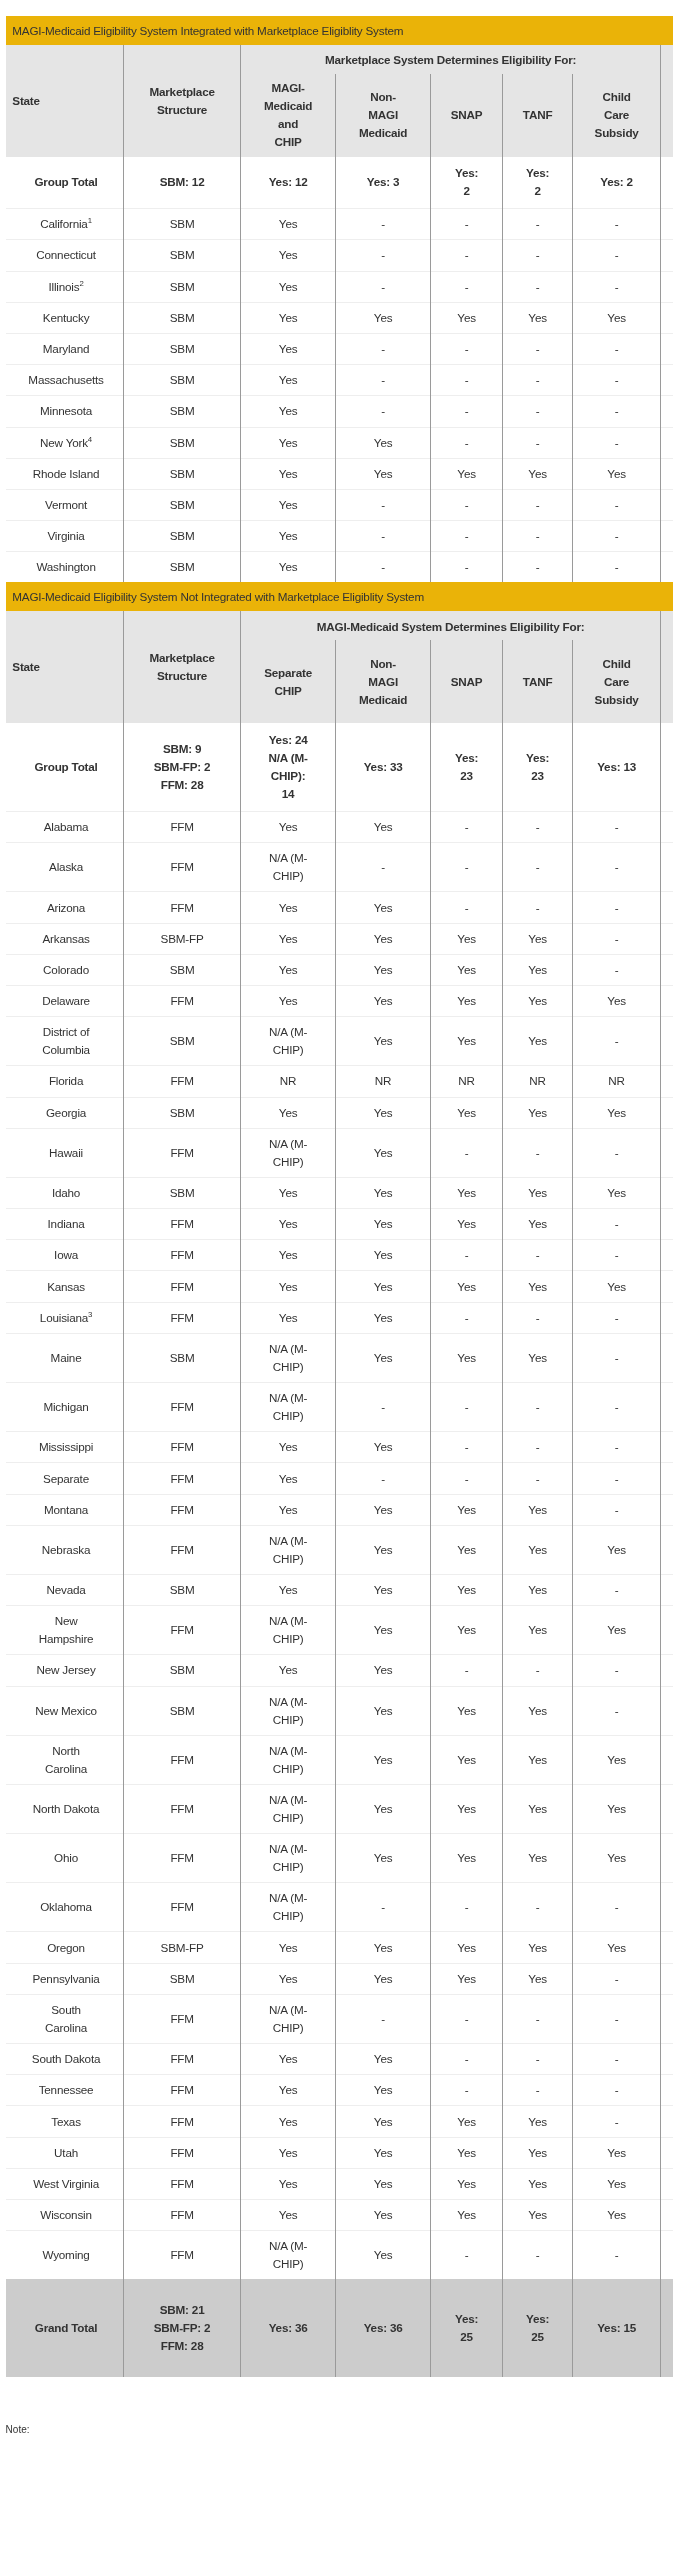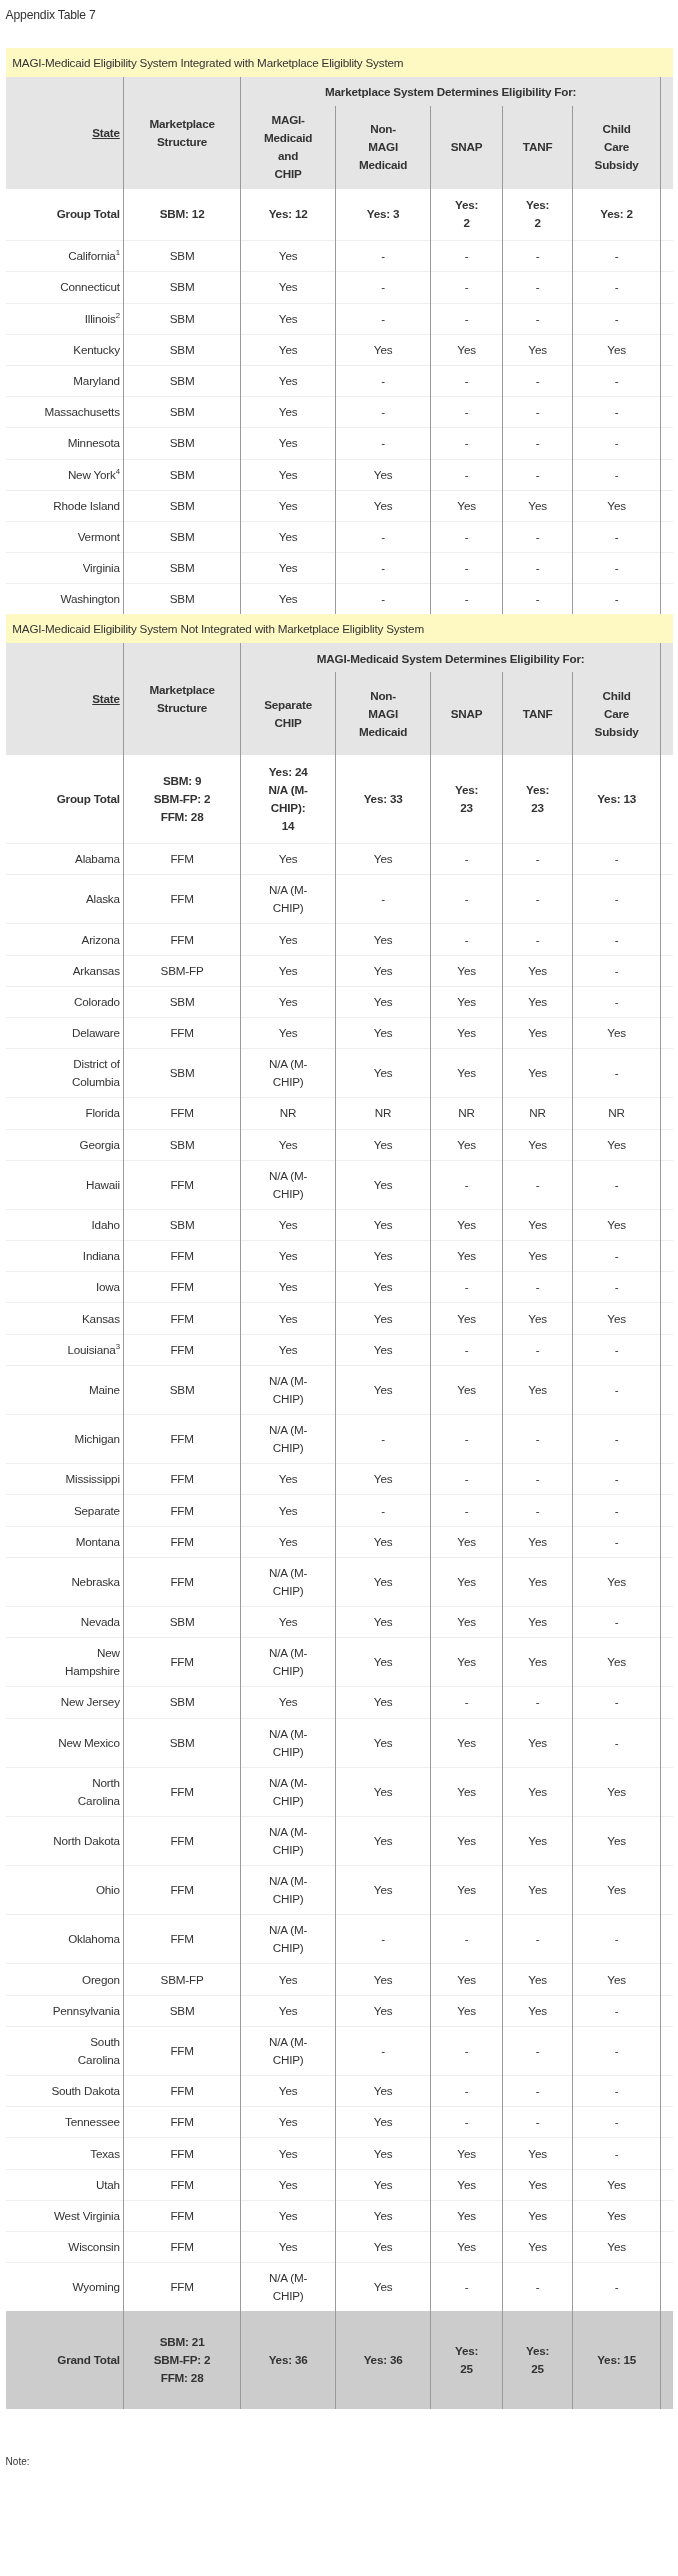--- a/index.html
+++ b/index.html
@@ -27,51 +27,50 @@
   }
   table.kt col.c0 { width: 118px; }
   table.kt col.c1 { width: 117px; }
   table.kt col.c2 { width: 95px; }
   table.kt col.c3 { width: 95px; }
   table.kt col.c4 { width: 72px; }
   table.kt col.c5 { width: 70px; }
   table.kt col.c6 { width: 88px; }
   table.kt col.c7 { width: 12.8px; }
   .section-row td {
-    background: #fef9c3; height: 29px; padding: 0 6.7px;
+    background: #eab308; height: 29px; padding: 0 6.7px;
     font-size: 11.7px; color: #333; white-space: nowrap;
   }
   .hdr td {
     background: #e5e5e5; font-weight: bold; color: #333;
     text-align: center; vertical-align: middle; line-height: 18px;
     padding: 4.4px 3.3px;
     margin-top: 20px;
   }
-  .hdr td.state-h { text-align: right; padding-left: 6.7px; text-decoration: underline; }
+  .hdr td.state-h { text-align: left; padding-left: 6.7px; }
   .hdr td.span-h { height: 29px; padding-top: 5.6px; }
   td.vb { border-right: 1.1px solid #9a9a9a; }
   .body-row td {
     background: #ffffff; text-align: center; vertical-align: middle;
     line-height: 18px; padding: 6.1px 3.3px;
     border-top: 1.7px solid #eeeeee;
   }
-  .body-row td.st { text-align: right; padding-left: 6.7px; }
+  .body-row td.st { text-align: center; padding-left: 6.7px; }
   .body-row.total td { font-weight: bold; padding-top: 7.8px; padding-bottom: 7.8px; }
   .body-row.first td { border-top: none; }
   .body-row.grand td { background: #cccccc; font-weight: bold; padding-top: 22px; padding-bottom: 22px; border-top: none; }
   sup { font-size: 7.8px; line-height: 0; vertical-align: 5px; }
   .ml { white-space: pre-line; }
   .footer { margin-top: 44px; position: relative; height: 83px; }
   .note-label { font-size: 10px; line-height: 18px; }
 </style>
 </head>
 <body>
 
 <div class="page">
-  <div class="eyebrow">Appendix Table 7</div>
   <div class="title-gap"></div>
 
   <div id="tables-host">
       <table class="kt">
         <colgroup>
           <col class="c0">
           <col class="c1">
           <col class="c2">
           <col class="c3">
           <col class="c4">

